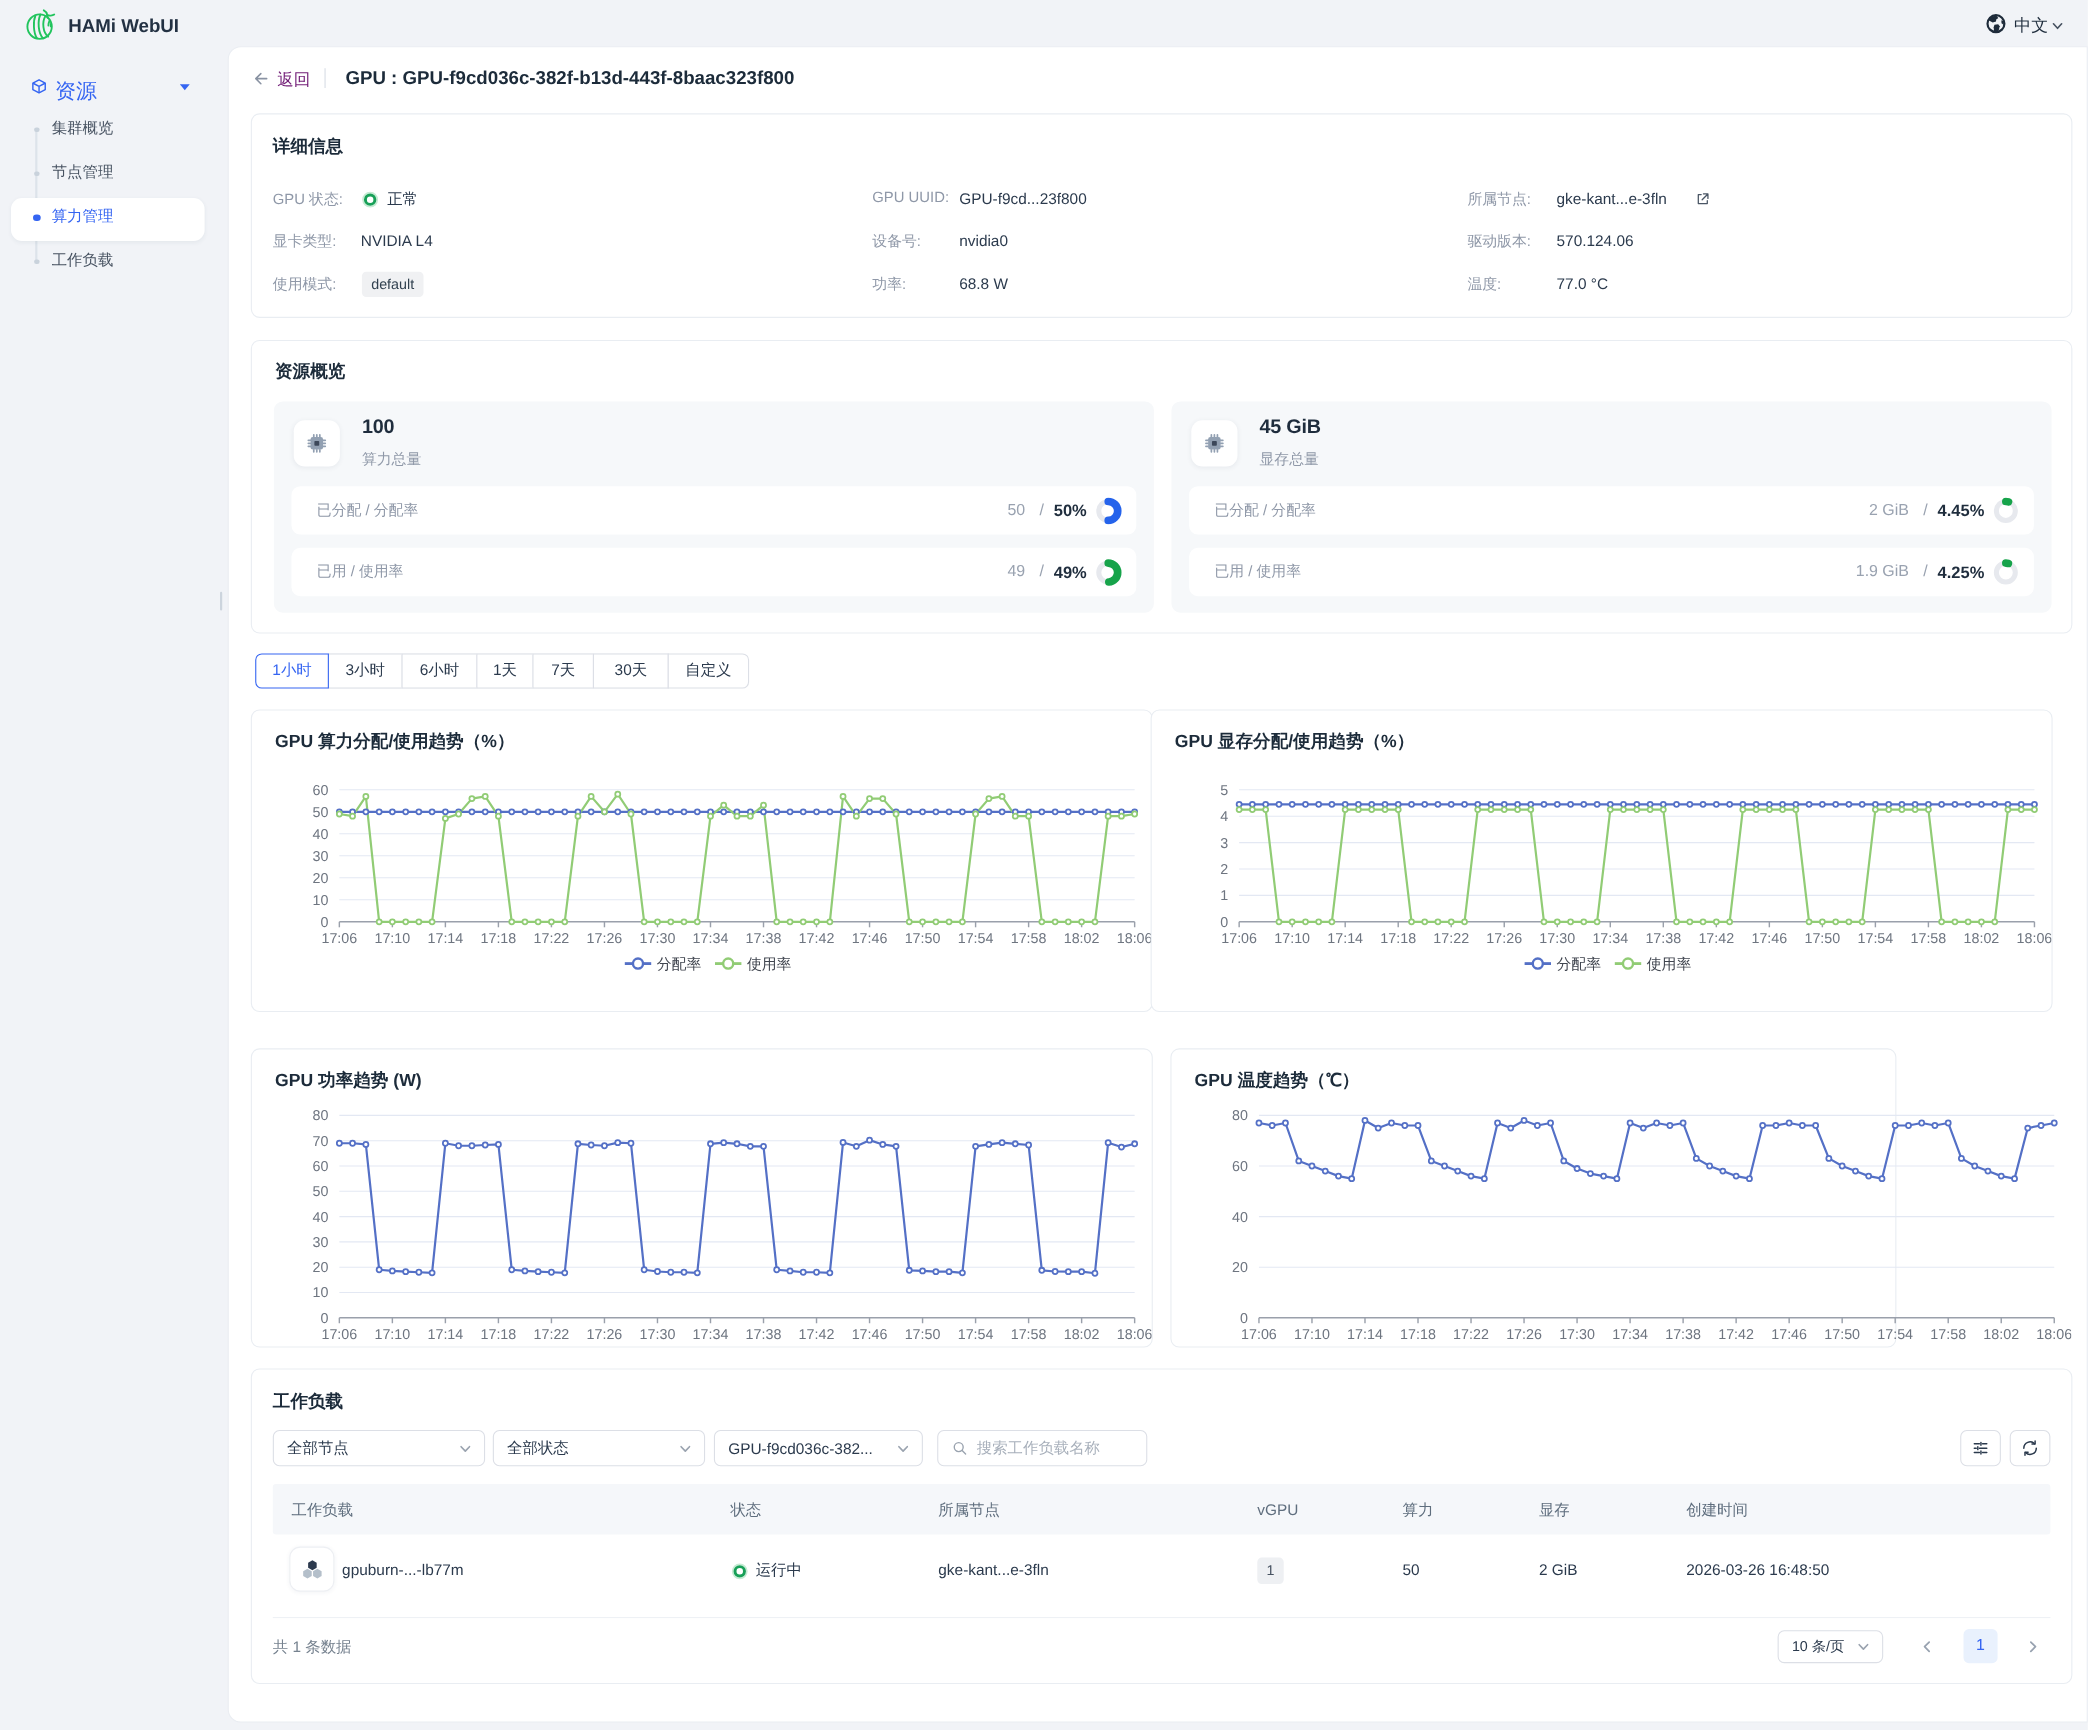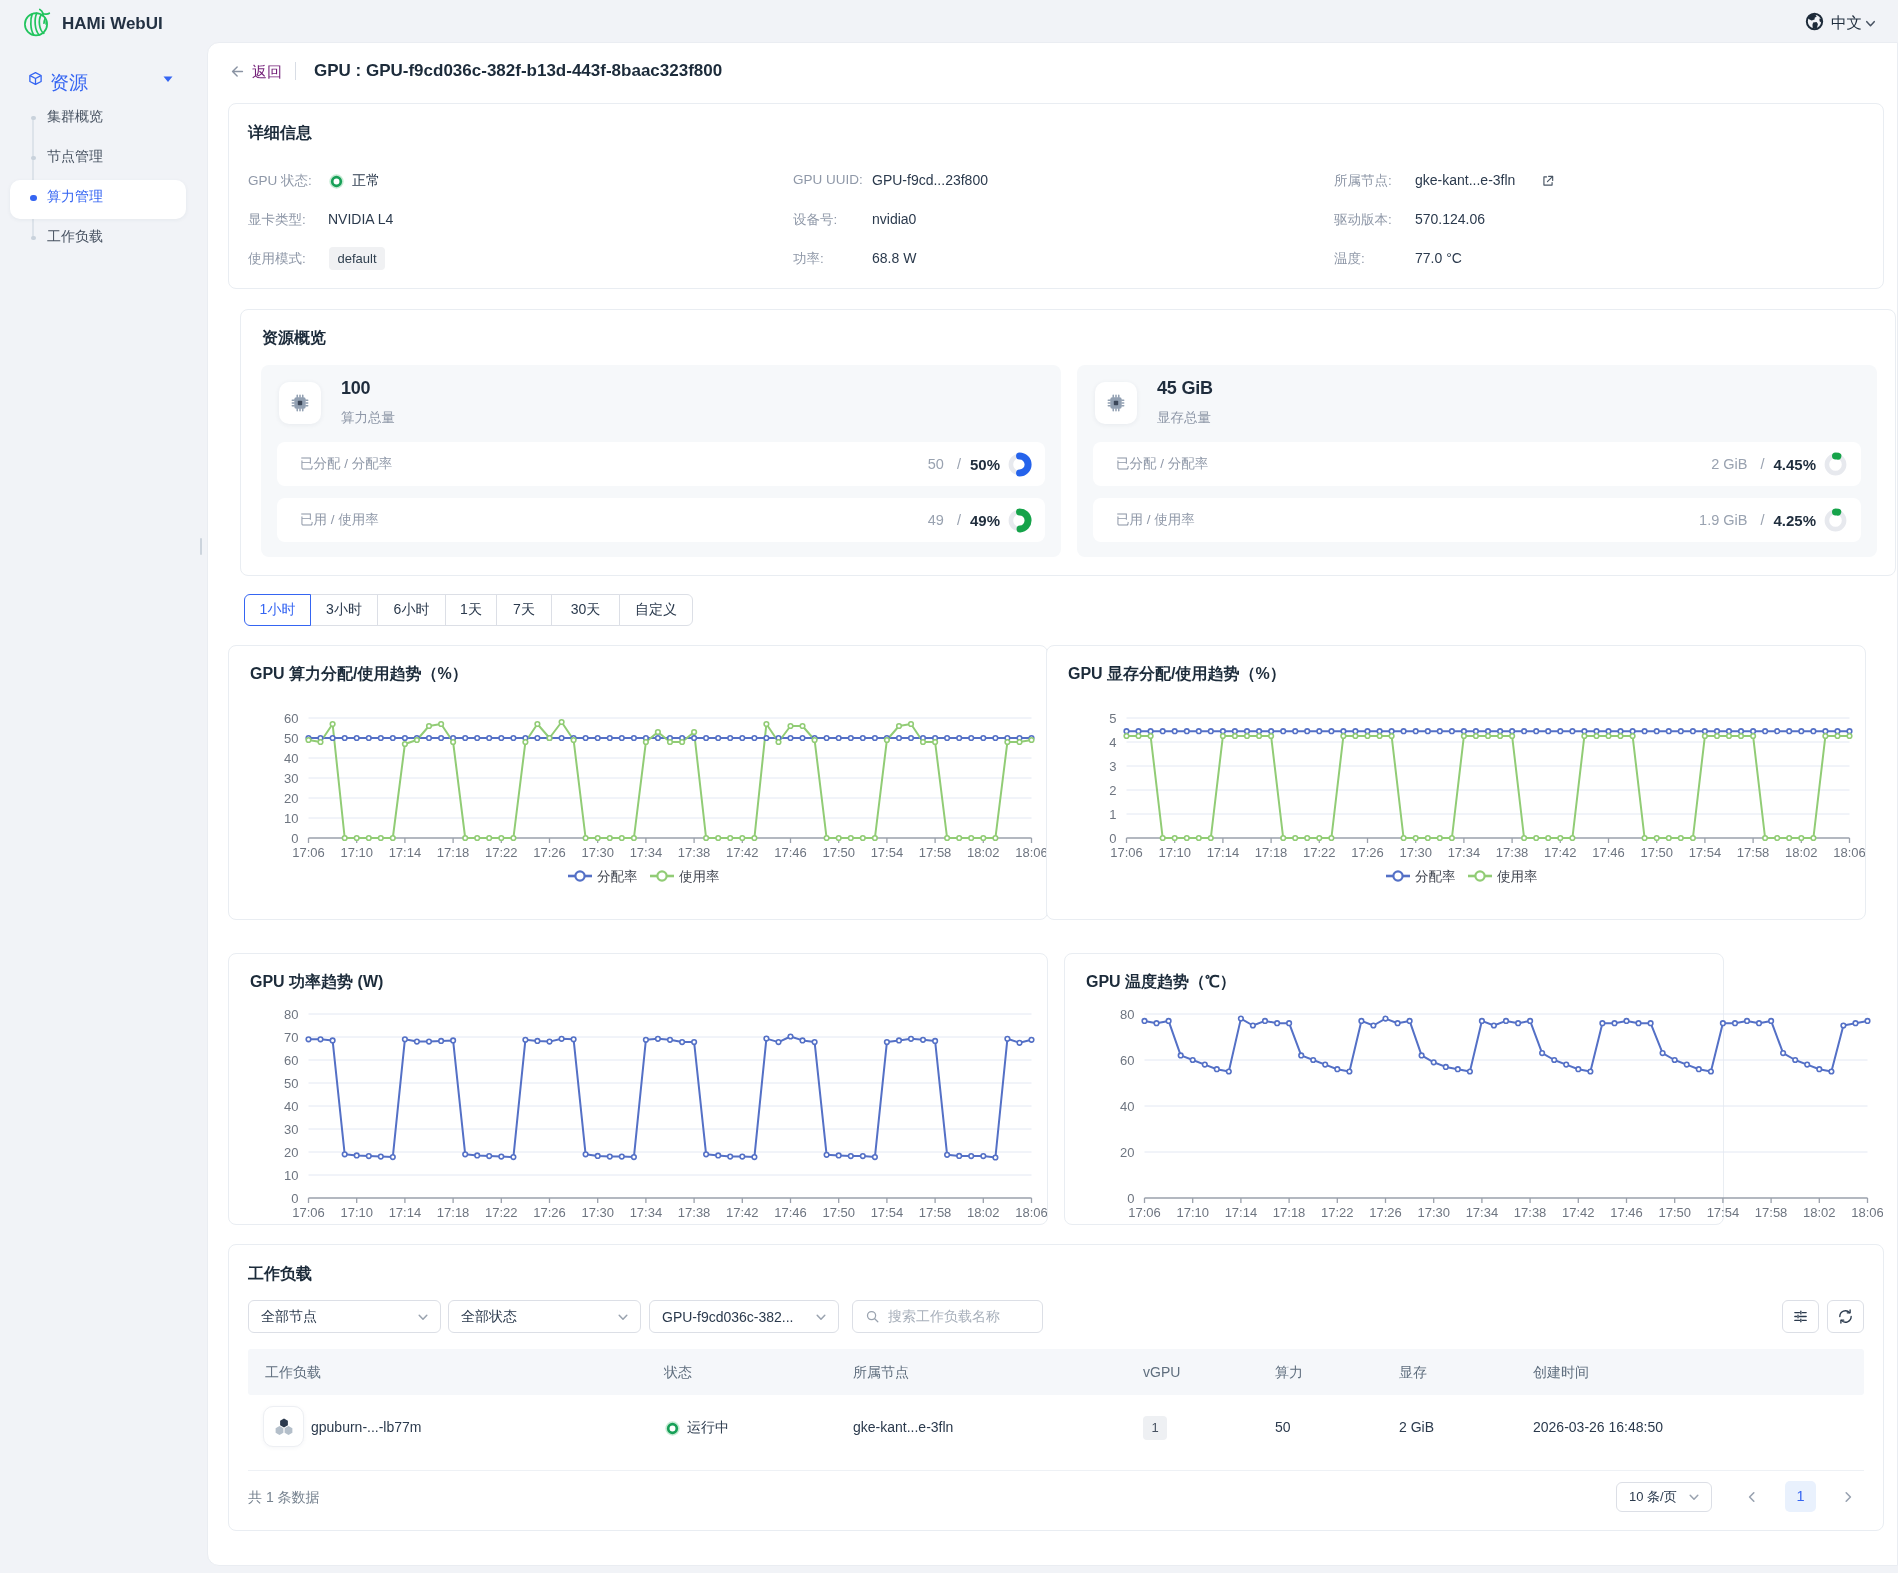--- a/index.html
+++ b/index.html
@@ -109,21 +109,21 @@
   </div>
 <div class="abs val" style="left:352px;top:172px">正常</div>
 <div class="abs" style="left:329px;top:247px;width:56px;height:23px;background:#f0f1f3;border-radius:4px;text-align:center;line-height:23px;font-size:13px;color:#30404f">default</div>
 <div class="abs val" style="left:1415px;top:172px">gke-kant...e-3fln</div>
 <div class="abs" style="left:1541px;top:174px">
     <svg width="14" height="14" viewBox="0 0 24 24" fill="none" stroke="#4a5665" stroke-width="2" stroke-linecap="round" stroke-linejoin="round">
       <path d="M9.5 5 H5 V19 H19 V14.5"></path>
       <path d="M13 4 H20 V11 M20 4 L11 13"></path>
     </svg>
   </div>
-<div class="card" style="left:240px;top:309px;width:1656px;height:267px">
+<div class="card" style="left:228px;top:309px;width:1656px;height:267px">
 <div class="ctitle">资源概览</div>
 <div class="grayp" style="left:20px">
 <div class="abs" style="left:18px;top:17px;width:42px;height:42px;background:#fff;border-radius:10px;box-shadow:0 1px 5px rgba(40,60,90,.07);display:flex;align-items:center;justify-content:center">
         <svg width="22" height="22" viewBox="0 0 24 24">
           <g stroke="#92a0b2" stroke-width="1.7" stroke-linecap="round">
             <path d="M9 5.6 V3.6 M12 5.6 V3.6 M15 5.6 V3.6 M9 20.4 V18.4 M12 20.4 V18.4 M15 20.4 V18.4 M5.6 9 H3.6 M5.6 12 H3.6 M5.6 15 H3.6 M20.4 9 H18.4 M20.4 12 H18.4 M20.4 15 H18.4"></path>
           </g>
           <rect x="5.8" y="5.8" width="12.4" height="12.4" rx="2.2" fill="#92a0b2"></rect>
           <rect x="9.6" y="9.6" width="4.8" height="4.8" rx="0.8" fill="#3c4759"></rect>
         </svg>
@@ -179,21 +179,21 @@
 <span class="num">1.9 GiB</span>
       <span class="num" style="margin:0 9px 0 13px">/</span>
       <span class="pct" style="margin-right:7px">4.25%</span>
       <svg width="25" height="25" viewBox="0 0 25 25">
         <circle cx="12.5" cy="12.5" r="8.6" fill="none" stroke="#e7e9ee" stroke-width="4.6"></circle>
         <path d="M12.5 3.9000000000000004 A8.6 8.6 0 0 1 14.77 4.20" fill="none" stroke="#16a34a" stroke-width="7" stroke-linecap="round"></path>
       </svg>
 </div>
 </div>
 <div class="abs" style="left:228px;top:594px;display:flex">
-<div class="tab" style="width:67px;border-radius:6px 0 0 6px;margin-left:16px;border-color:#3565f2;color:#3565f2;position:relative;z-index:2;">1小时</div>
+<div class="tab" style="width:67px;border-radius:6px 0 0 6px;margin-left:4px;border-color:#3565f2;color:#3565f2;position:relative;z-index:2;">1小时</div>
 <div class="tab" style="width:68px;">3小时</div>
 <div class="tab" style="width:69px;">6小时</div>
 <div class="tab" style="width:52px;">1天</div>
 <div class="tab" style="width:56px;">7天</div>
 <div class="tab" style="width:69px;">30天</div>
 <div class="tab" style="width:74px;border-radius:0 6px 6px 0;">自定义</div>
 </div>
 <div class="card" style="left:228px;top:645px;width:820px;height:275px">
     <div class="ctitle">GPU 算力分配/使用趋势（%）</div>
     <div class="abs" style="left:0;top:0">

